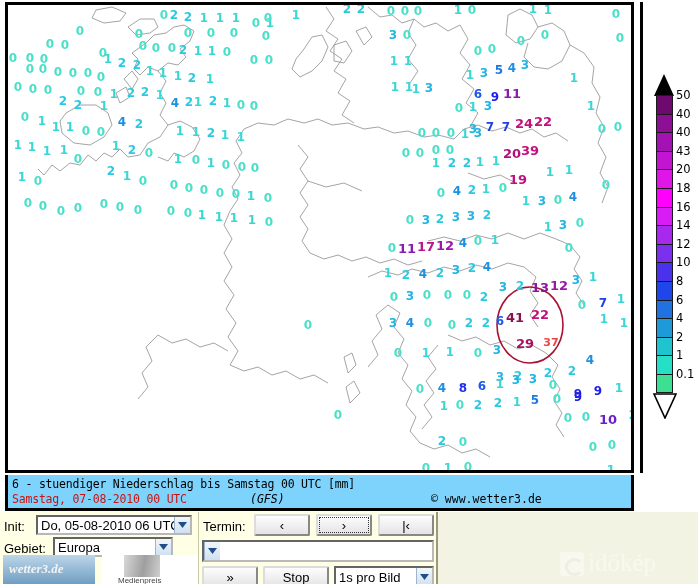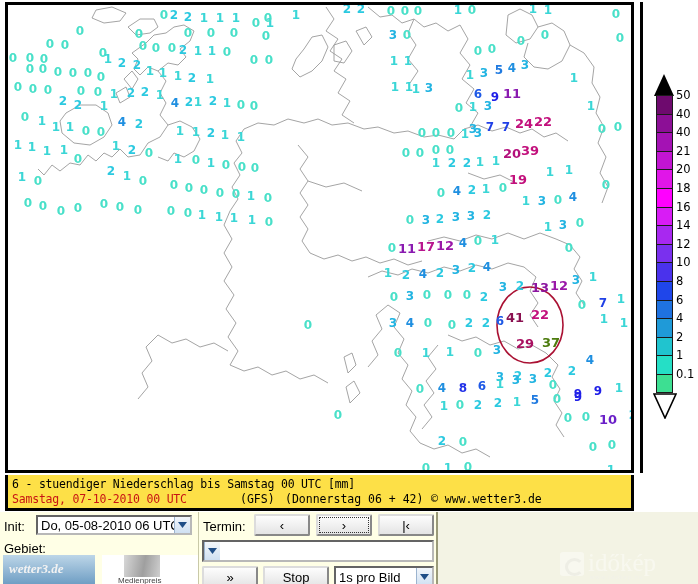--- a/index.html
+++ b/index.html
@@ -19,21 +19,21 @@
   #cb-divider{position:absolute;left:0px;top:0px;width:3px;height:471px;background:#000;}
   #cb-bar{position:absolute;left:16px;top:93px;width:17px;}
   .cb-cell{height:18.6px;border:1px solid #1a1a1a;border-bottom:none;box-sizing:border-box;}
   .cb-cell:last-child{border-bottom:1px solid #1a1a1a;}
   #cb-top-arrow{position:absolute;left:14px;top:72px;width:0;height:0;
      border-left:10.5px solid transparent;border-right:10.5px solid transparent;border-bottom:22px solid #000;}
   #cb-bot-arrow-outline{position:absolute;left:13px;top:391px;}
   .cb-label{position:absolute;left:36px;font-family:"DejaVu Sans",sans-serif;font-size:11.5px;color:#000;transform:translateY(-50%);}
 
   
-  #caption{position:absolute;left:5px;top:475px;width:629px;height:36px;border:3px solid #000;border-top:none;box-sizing:border-box;background:#fde047;}
+  #caption{position:absolute;left:5px;top:475px;width:629px;height:36px;border:3px solid #000;border-top:none;box-sizing:border-box;background:#7dd3fc;}
   .cap-line{position:absolute;left:4px;font-family:"DejaVu Sans Mono",monospace;font-size:11.5px;letter-spacing:-0.2px;white-space:nowrap;}
   #cap-l1{top:2px;color:#000;}
   #cap-l2{top:17px;color:#c81414;}
   .cap-seg{position:absolute;font-family:"DejaVu Sans Mono",monospace;font-size:11.5px;color:#000;white-space:nowrap;}
 
   
   #controls{position:absolute;left:0;top:512px;width:698px;height:72px;background:#ffffe6;}
   #ctl-left{position:absolute;left:0;top:0;width:198px;height:72px;background:#ffffe6;}
   #ctl-mid{position:absolute;left:198px;top:0;width:238px;height:72px;background:#ffffe6;border-left:1px solid #c9c9a8;}
   #ctl-right{position:absolute;left:436px;top:0;width:262px;height:72px;background:#f3f3e4;border-left:2px solid #9a9a78;}
@@ -400,21 +400,21 @@
             <div class="datapt" style="left: 385px; top: 318px; color: rgb(34, 180, 226); font-size: 12px;">3</div>
             <div class="datapt" style="left: 402px; top: 318px; color: rgb(31, 143, 224); font-size: 12px;">4</div>
             <div class="datapt" style="left: 420px; top: 318px; color: rgb(73, 224, 201); font-size: 12px;">0</div>
             <div class="datapt" style="left: 444px; top: 320px; color: rgb(73, 224, 201); font-size: 12px;">0</div>
             <div class="datapt" style="left: 461px; top: 318px; color: rgb(43, 201, 224); font-size: 12px;">2</div>
             <div class="datapt" style="left: 478px; top: 318px; color: rgb(43, 201, 224); font-size: 12px;">2</div>
             <div class="datapt" style="left: 492px; top: 316px; color: rgb(31, 90, 230); font-size: 12px;">6</div>
             <div class="datapt" style="left: 596px; top: 314px; color: rgb(58, 214, 214); font-size: 12px;">1</div>
             <div class="datapt" style="left: 616px; top: 318px; color: rgb(58, 214, 214); font-size: 12px;">1</div>
             <div class="datapt" style="left: 517px; top: 338px; color: rgb(168, 16, 96); font-size: 13px;">29</div>
-            <div class="datapt" style="left: 543px; top: 337px; color: #4d7c0f; font-size: 13px;">37</div>
+            <div class="datapt" style="left: 543px; top: 337px; color: #ef4444; font-size: 11px;">37</div>
             <div class="datapt" style="left: 390px; top: 348px; color: rgb(73, 224, 201); font-size: 12px;">0</div>
             <div class="datapt" style="left: 418px; top: 348px; color: rgb(58, 214, 214); font-size: 12px;">1</div>
             <div class="datapt" style="left: 442px; top: 347px; color: rgb(58, 214, 214); font-size: 12px;">1</div>
             <div class="datapt" style="left: 489px; top: 345px; color: rgb(34, 180, 226); font-size: 12px;">3</div>
             <div class="datapt" style="left: 470px; top: 348px; color: rgb(73, 224, 201); font-size: 12px;">0</div>
             <div class="datapt" style="left: 582px; top: 355px; color: rgb(31, 143, 224); font-size: 12px;">4</div>
             <div class="datapt" style="left: 492px; top: 372px; color: rgb(34, 180, 226); font-size: 12px;">3</div>
             <div class="datapt" style="left: 510px; top: 371px; color: rgb(43, 201, 224); font-size: 12px;">2</div>
             <div class="datapt" style="left: 540px; top: 368px; color: rgb(43, 201, 224); font-size: 12px;">2</div>
             <div class="datapt" style="left: 564px; top: 366px; color: rgb(43, 201, 224); font-size: 12px;">2</div>
@@ -476,58 +476,65 @@
           <div class="cb-cell" style="background: rgb(37, 223, 198);"></div>
           <div class="cb-cell" style="background: rgb(61, 223, 146);"></div>
         </div>
       <svg id="cb-bot-arrow-outline" width="24" height="26" viewBox="0 0 24 26">
         <polygon points="1,1 23,1 12,25" fill="#ffffff" stroke="#000000" stroke-width="1.6"></polygon>
       </svg>
       <div id="cb-labels">
           <div class="cb-label" style="top: 93px;">50</div>
           <div class="cb-label" style="top: 111.6px;">40</div>
           <div class="cb-label" style="top: 130.2px;">40</div>
-          <div class="cb-label" style="top: 148.8px;">21</div>
+          <div class="cb-label" style="top: 148.8px;">43</div>
           <div class="cb-label" style="top: 167.4px;">20</div>
           <div class="cb-label" style="top: 186px;">18</div>
           <div class="cb-label" style="top: 204.6px;">16</div>
           <div class="cb-label" style="top: 223.2px;">14</div>
           <div class="cb-label" style="top: 241.8px;">12</div>
           <div class="cb-label" style="top: 260.4px;">10</div>
           <div class="cb-label" style="top: 279px;">8</div>
           <div class="cb-label" style="top: 297.6px;">6</div>
           <div class="cb-label" style="top: 316.2px;">4</div>
           <div class="cb-label" style="top: 334.8px;">2</div>
           <div class="cb-label" style="top: 353.4px;">1</div>
           <div class="cb-label" style="top: 372px;">0.1</div>
         </div>
     </div>
   </div>
 
   <div id="caption">
     <div class="cap-line" id="cap-l1">6 - stuendiger Niederschlag bis Samstag 00 UTC [mm]</div>
-    <div class="cap-line" id="cap-l2">Samstag, 07-10-2010  00 UTC</div>
-    <div class="cap-seg" style="left:232px;top:17px;">(GFS)</div>
-    <div class="cap-seg" style="left:277px;top:17px;">(Donnerstag 06 + 42)</div>
+    <div class="cap-line" id="cap-l2">Samstag, 07-08-2010  00 UTC</div>
+    <div class="cap-seg" style="left:242px;top:17px;font-style:italic;">(GFS)</div>
     <div class="cap-seg" style="left:423px;top:17px;">© www.wetter3.de</div>
   </div>
 
   <div id="controls">
 
     <div id="ctl-left">
       <div class="lbl" style="left:4px;top:7px;">Init:</div>
       <div class="selbox" style="left:36px;top:3px;width:156px;height:20px;">
         <span class="txt">Do, 05-08-2010 06 UTC</span>
         <span class="arrowbox">
           <svg width="9" height="6" viewBox="0 0 9 6">
               <polygon points="0,0 9,0 4.5,6" fill="#1f4e87"></polygon>
             </svg>
         </span>
       </div>
       <div class="lbl" style="left:4px;top:29px;">Gebiet:</div>
+      <div class="selbox" style="left:53px;top:25px;width:120px;height:20px;">
+        <span class="txt">Europa</span>
+        <span class="arrowbox">
+          <svg width="9" height="6" viewBox="0 0 9 6">
+              <polygon points="0,0 9,0 4.5,6" fill="#1f4e87"></polygon>
+            </svg>
+        </span>
+      </div>
 
       <div id="w3-logo">
         <span>wetter3.de</span>
       </div>
       <div id="ad-thumb">
         <div class="ad-img"></div>
         <div class="ad-cap">Medienpreis</div>
       </div>
     </div>
 

